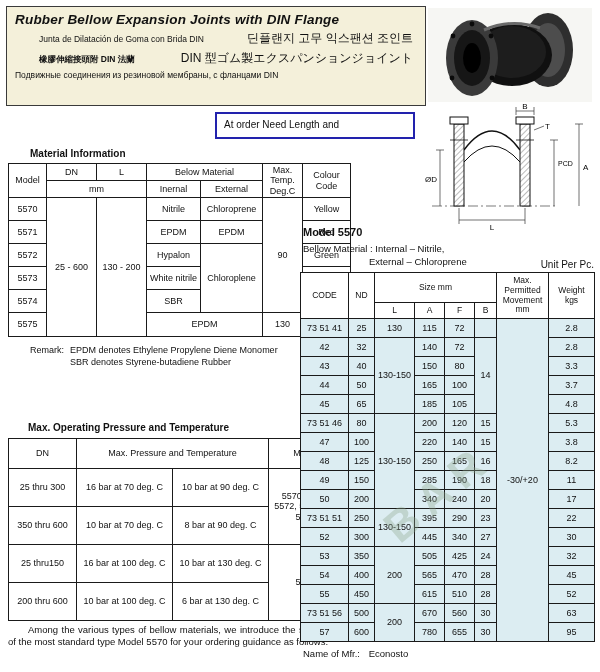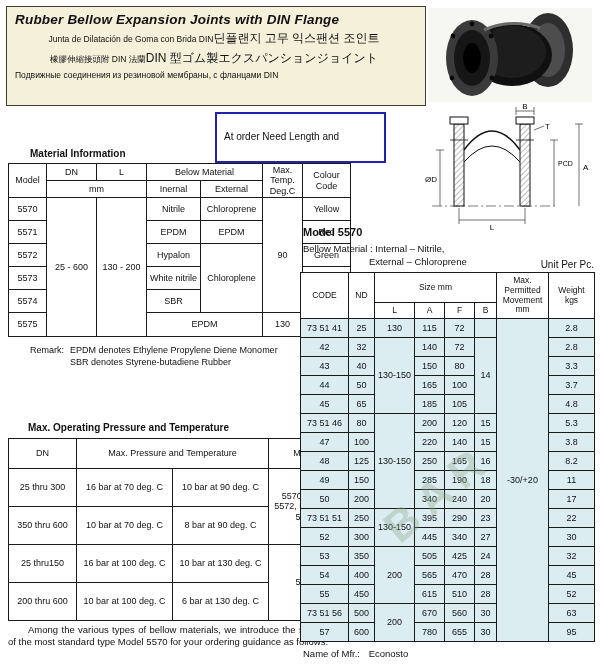--- a/index.html
+++ b/index.html
@@ -4,31 +4,31 @@
 <style>
   * { margin:0; padding:0; box-sizing:border-box; }
   html,body { background:#e8e8e8; }
   body { font-family:"Liberation Sans", sans-serif; color:#111; }
   .page { position:relative; width:600px; height:672px; background:#fff; overflow:hidden; margin:0 auto; }
 
   
   .hdr-box { position:absolute; left:6px; top:6px; width:420px; height:100px;
              background:#f4f0da; border:1.5px solid #3a3a3a; padding:5px 12px 4px 8px; }
   .hdr-title { font-size:13.5px; font-weight:bold; font-style:italic; letter-spacing:.2px; }
-  .hdr-row { display:flex; justify-content:center; align-items:baseline; margin-top:3px; }
+  .hdr-row { display:flex; justify-content:space-between; align-items:baseline; margin-top:3px;margin-left:24px; }
   .es { font-size:8.5px; }
   .ko { font-size:12px; }
-  .zh { font-size:8.5px; }
+  .zh { font-size:8.5px;font-weight:bold; }
   .ja { font-size:12px; }
   .ru { font-size:8.5px; margin-top:3px; }
 
   .photo { position:absolute; left:428px; top:8px; width:164px; height:94px; }
 
-  .order-note { position:absolute; left:215px; top:112px; width:171px;
-                border:2.5px solid #2222ad; background:#fff; padding:16px 7px; font-size:10px; line-height:1.45; }
+  .order-note { position:absolute; left:215px; top:112px; width:200px;
+                border:2.5px solid #2222ad; background:#fff; padding:4px 7px; font-size:10px; line-height:1.45; }
 
   .tech { position:absolute; left:424px; top:102px; width:170px; height:130px; }
 
   .h-small { position:absolute; font-size:10px; font-weight:bold; }
   #mat-heading { left:30px; top:148px; }
   #press-heading { left:28px; top:422px; }
 
   table { border-collapse:collapse; table-layout:fixed; position:absolute; background:#fff; }
   th, td { border:1px solid #1a1a1a; font-weight:normal; text-align:center; vertical-align:middle;
            padding:1px 2px; overflow:hidden; line-height:1.15; }

